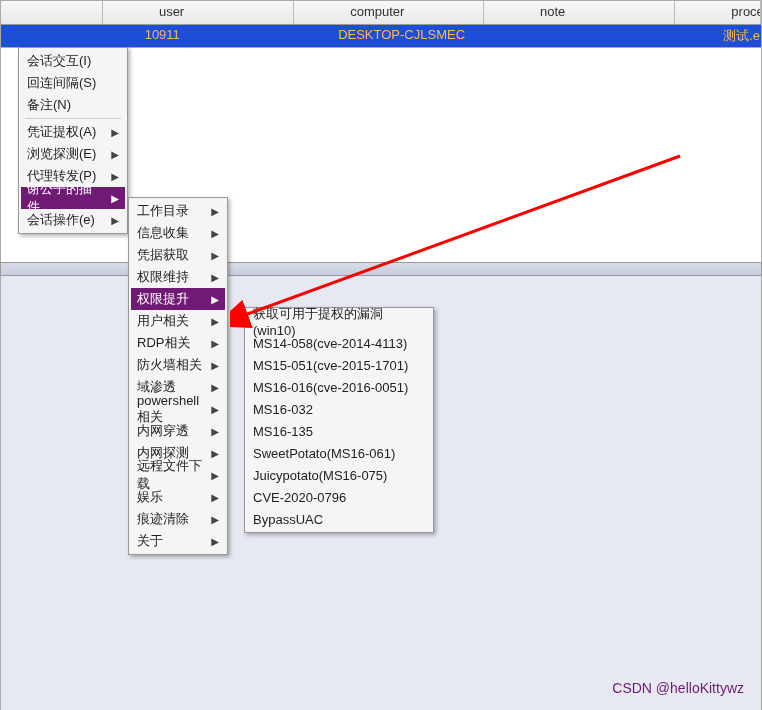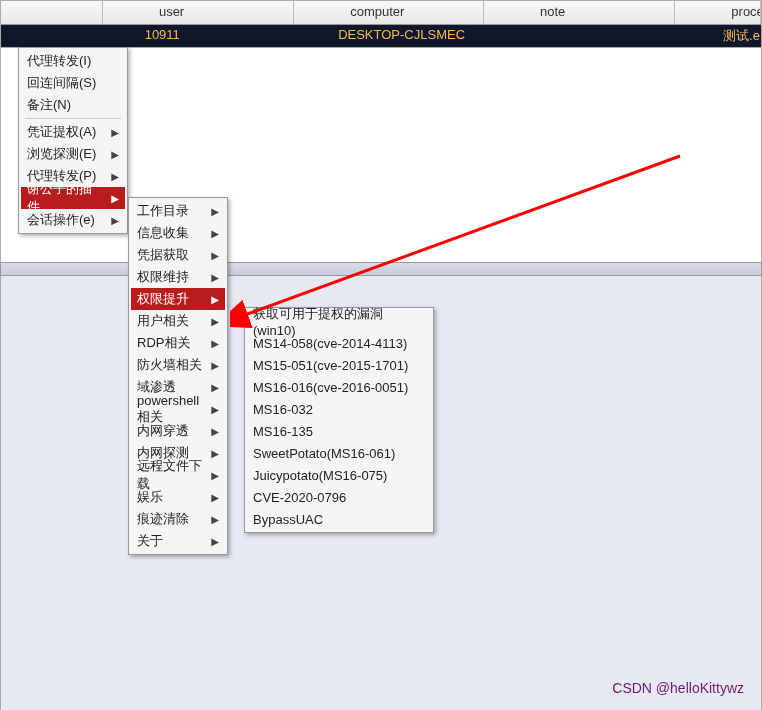--- a/index.html
+++ b/index.html
@@ -30,21 +30,21 @@
       padding: 3px 8px;
       border-right: 1px solid #bbb;
       color: #333;
       font-size: 13px;
       white-space: nowrap;
       overflow: hidden;
     }
     
     .table-row {
       display: flex;
-      background: #0f172a;
+      background: #1d4ed8;
       height: 22px;
       color: #ffb84d;
     }
     
     .td {
       padding: 2px 8px;
       border-right: 1px solid transparent;
       font-size: 13px;
       white-space: nowrap;
       overflow: hidden;
@@ -94,21 +94,21 @@
       cursor: default;
       display: flex;
       justify-content: space-between;
       align-items: center;
       color: #222;
       font-size: 13px;
       height: 22px;
     }
     
     .menu-item.highlighted {
-      background: #b91c1c;
+      background: #701a75;
       color: #fff;
     }
     
     .menu-divider {
       height: 1px;
       background: #ccc;
       margin: 2px 4px;
     }
     
     .submenu-arrow {
@@ -156,21 +156,21 @@
     <div class="td col-process">测试.e</div>
   </div>
 </div>
 
 <div class="content-area"></div>
 <div class="separator-bar"></div>
 <div class="lower-area"></div>
 
 <div class="context-menu menu-level1" id="menu1">
     <div class="menu-item">
-      <span>代理转发(I)</span>
+      <span>会话交互(I)</span>
     </div>
     <div class="menu-item">
       <span>回连间隔(S)</span>
     </div>
     <div class="menu-item">
       <span>备注(N)</span>
     </div>
     <div class="menu-divider"></div>
     <div class="menu-item">
       <span>凭证提权(A)</span>

